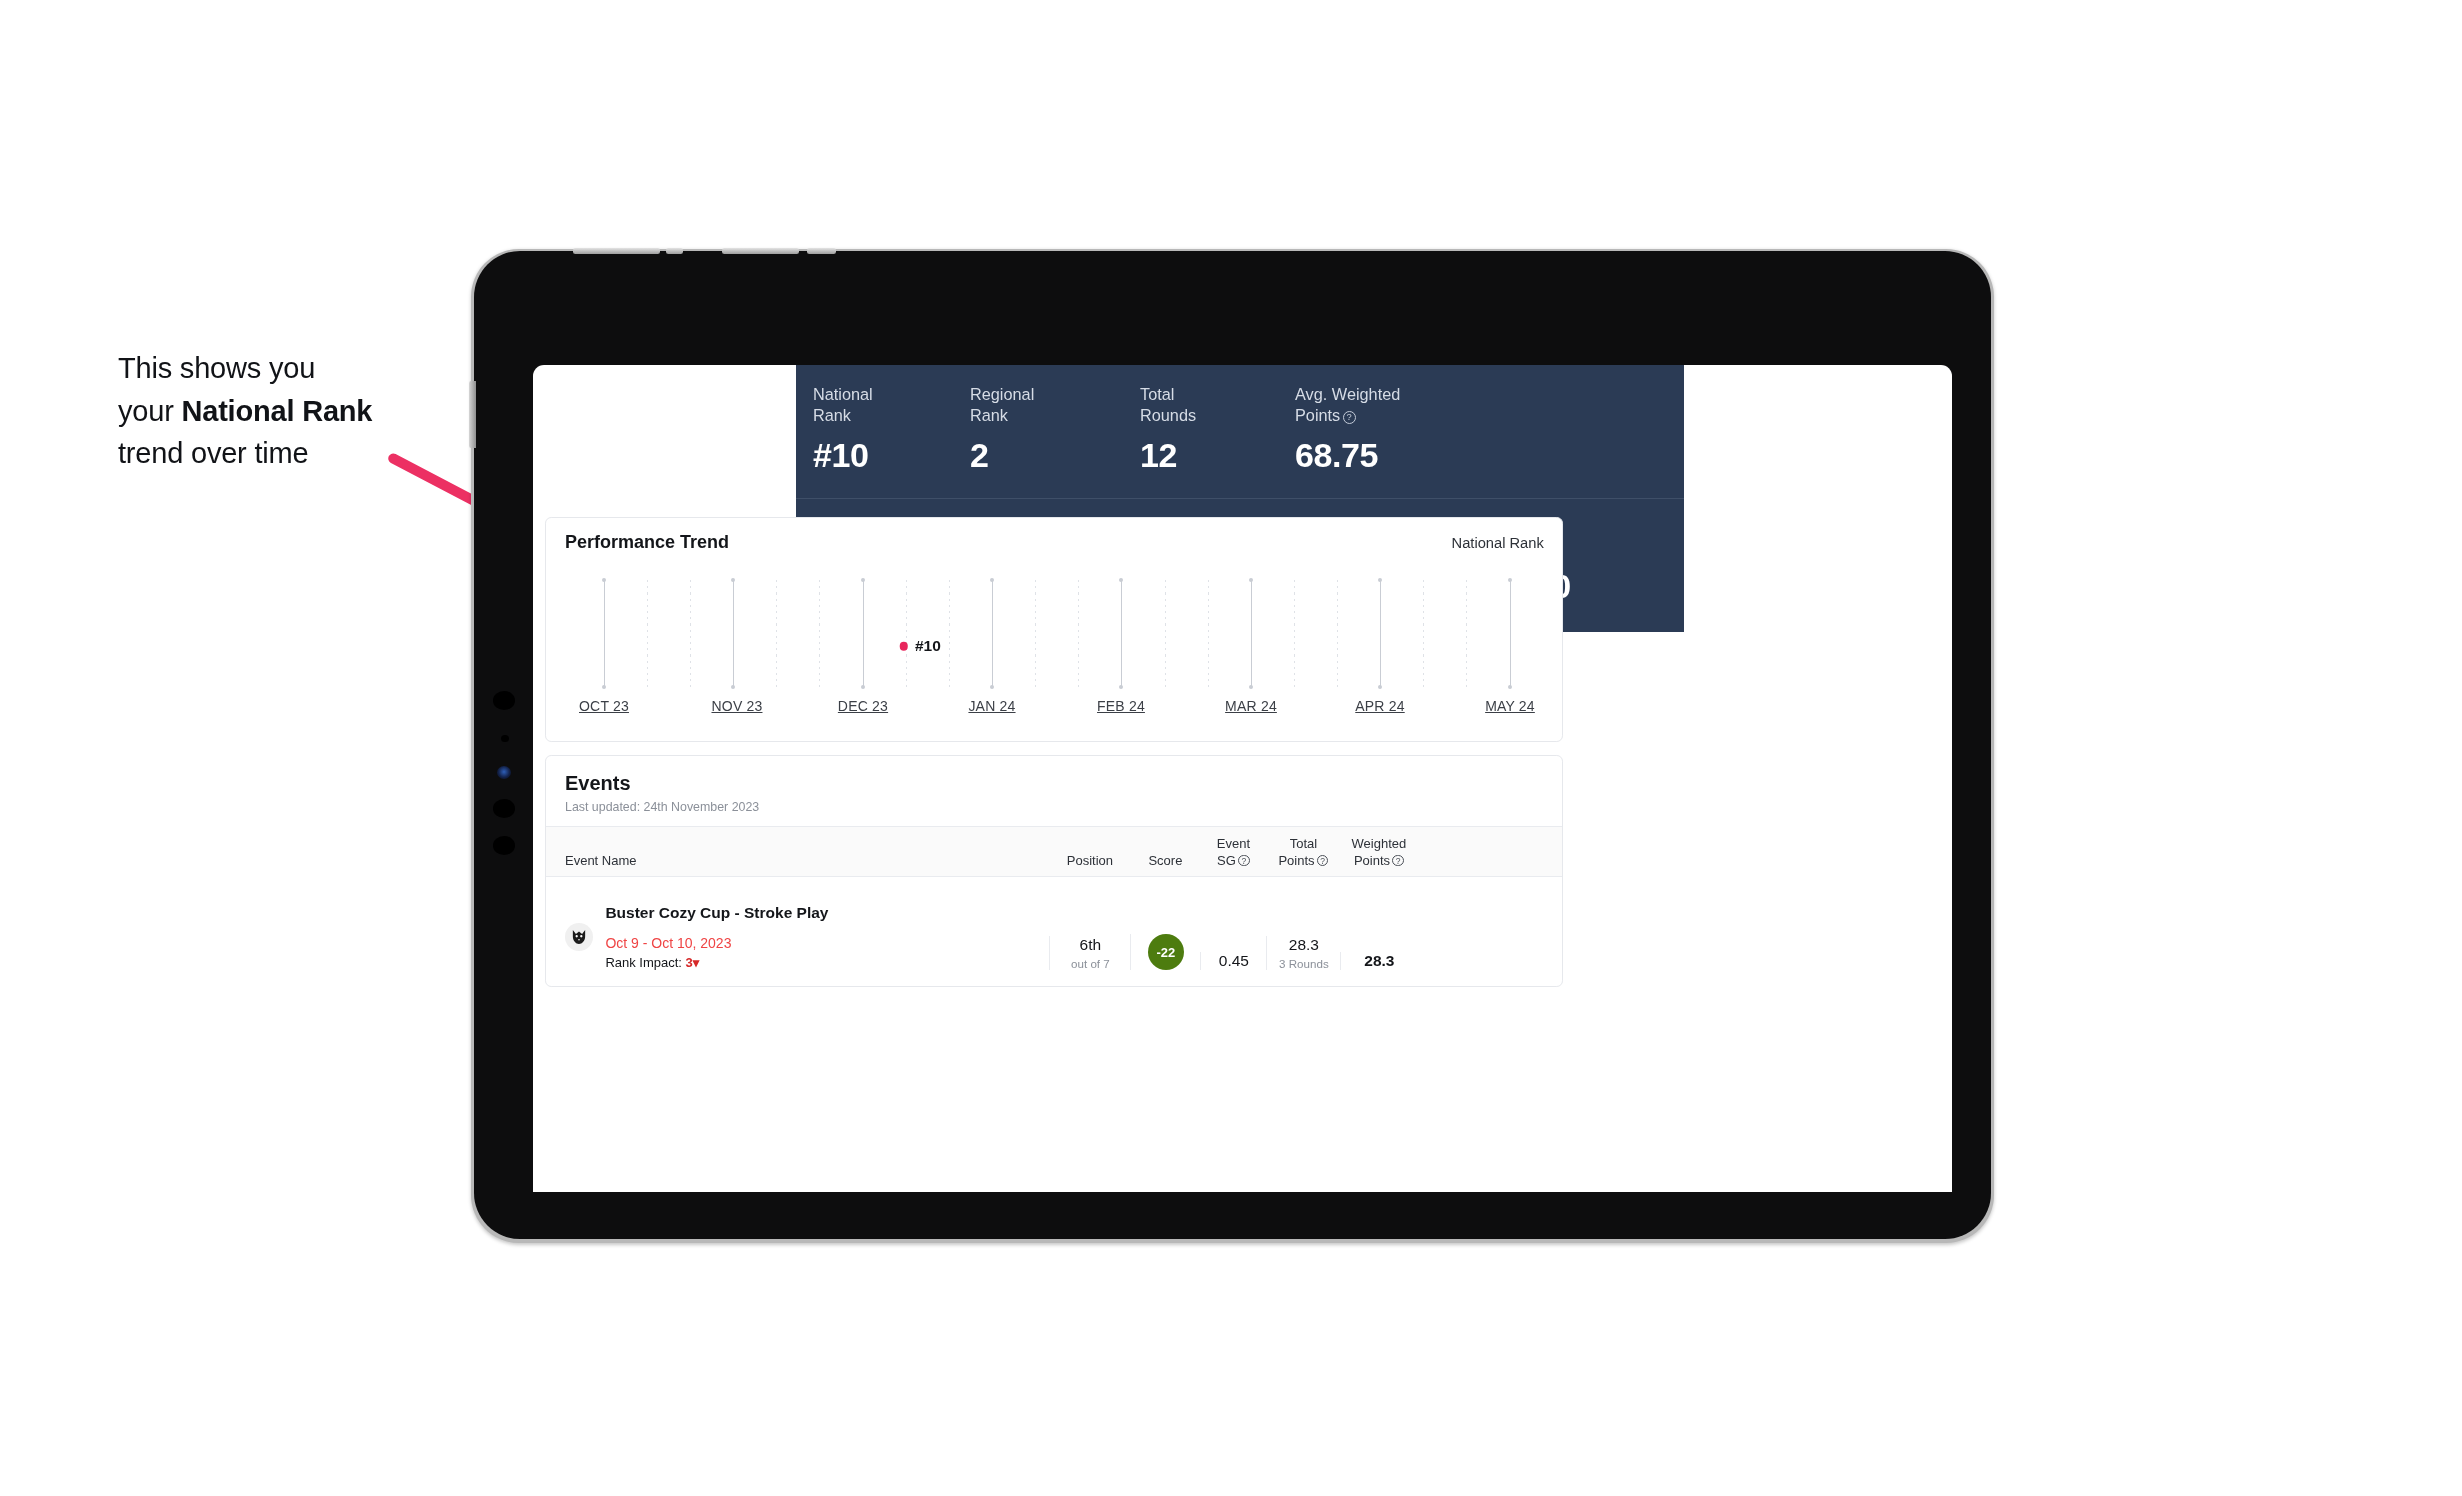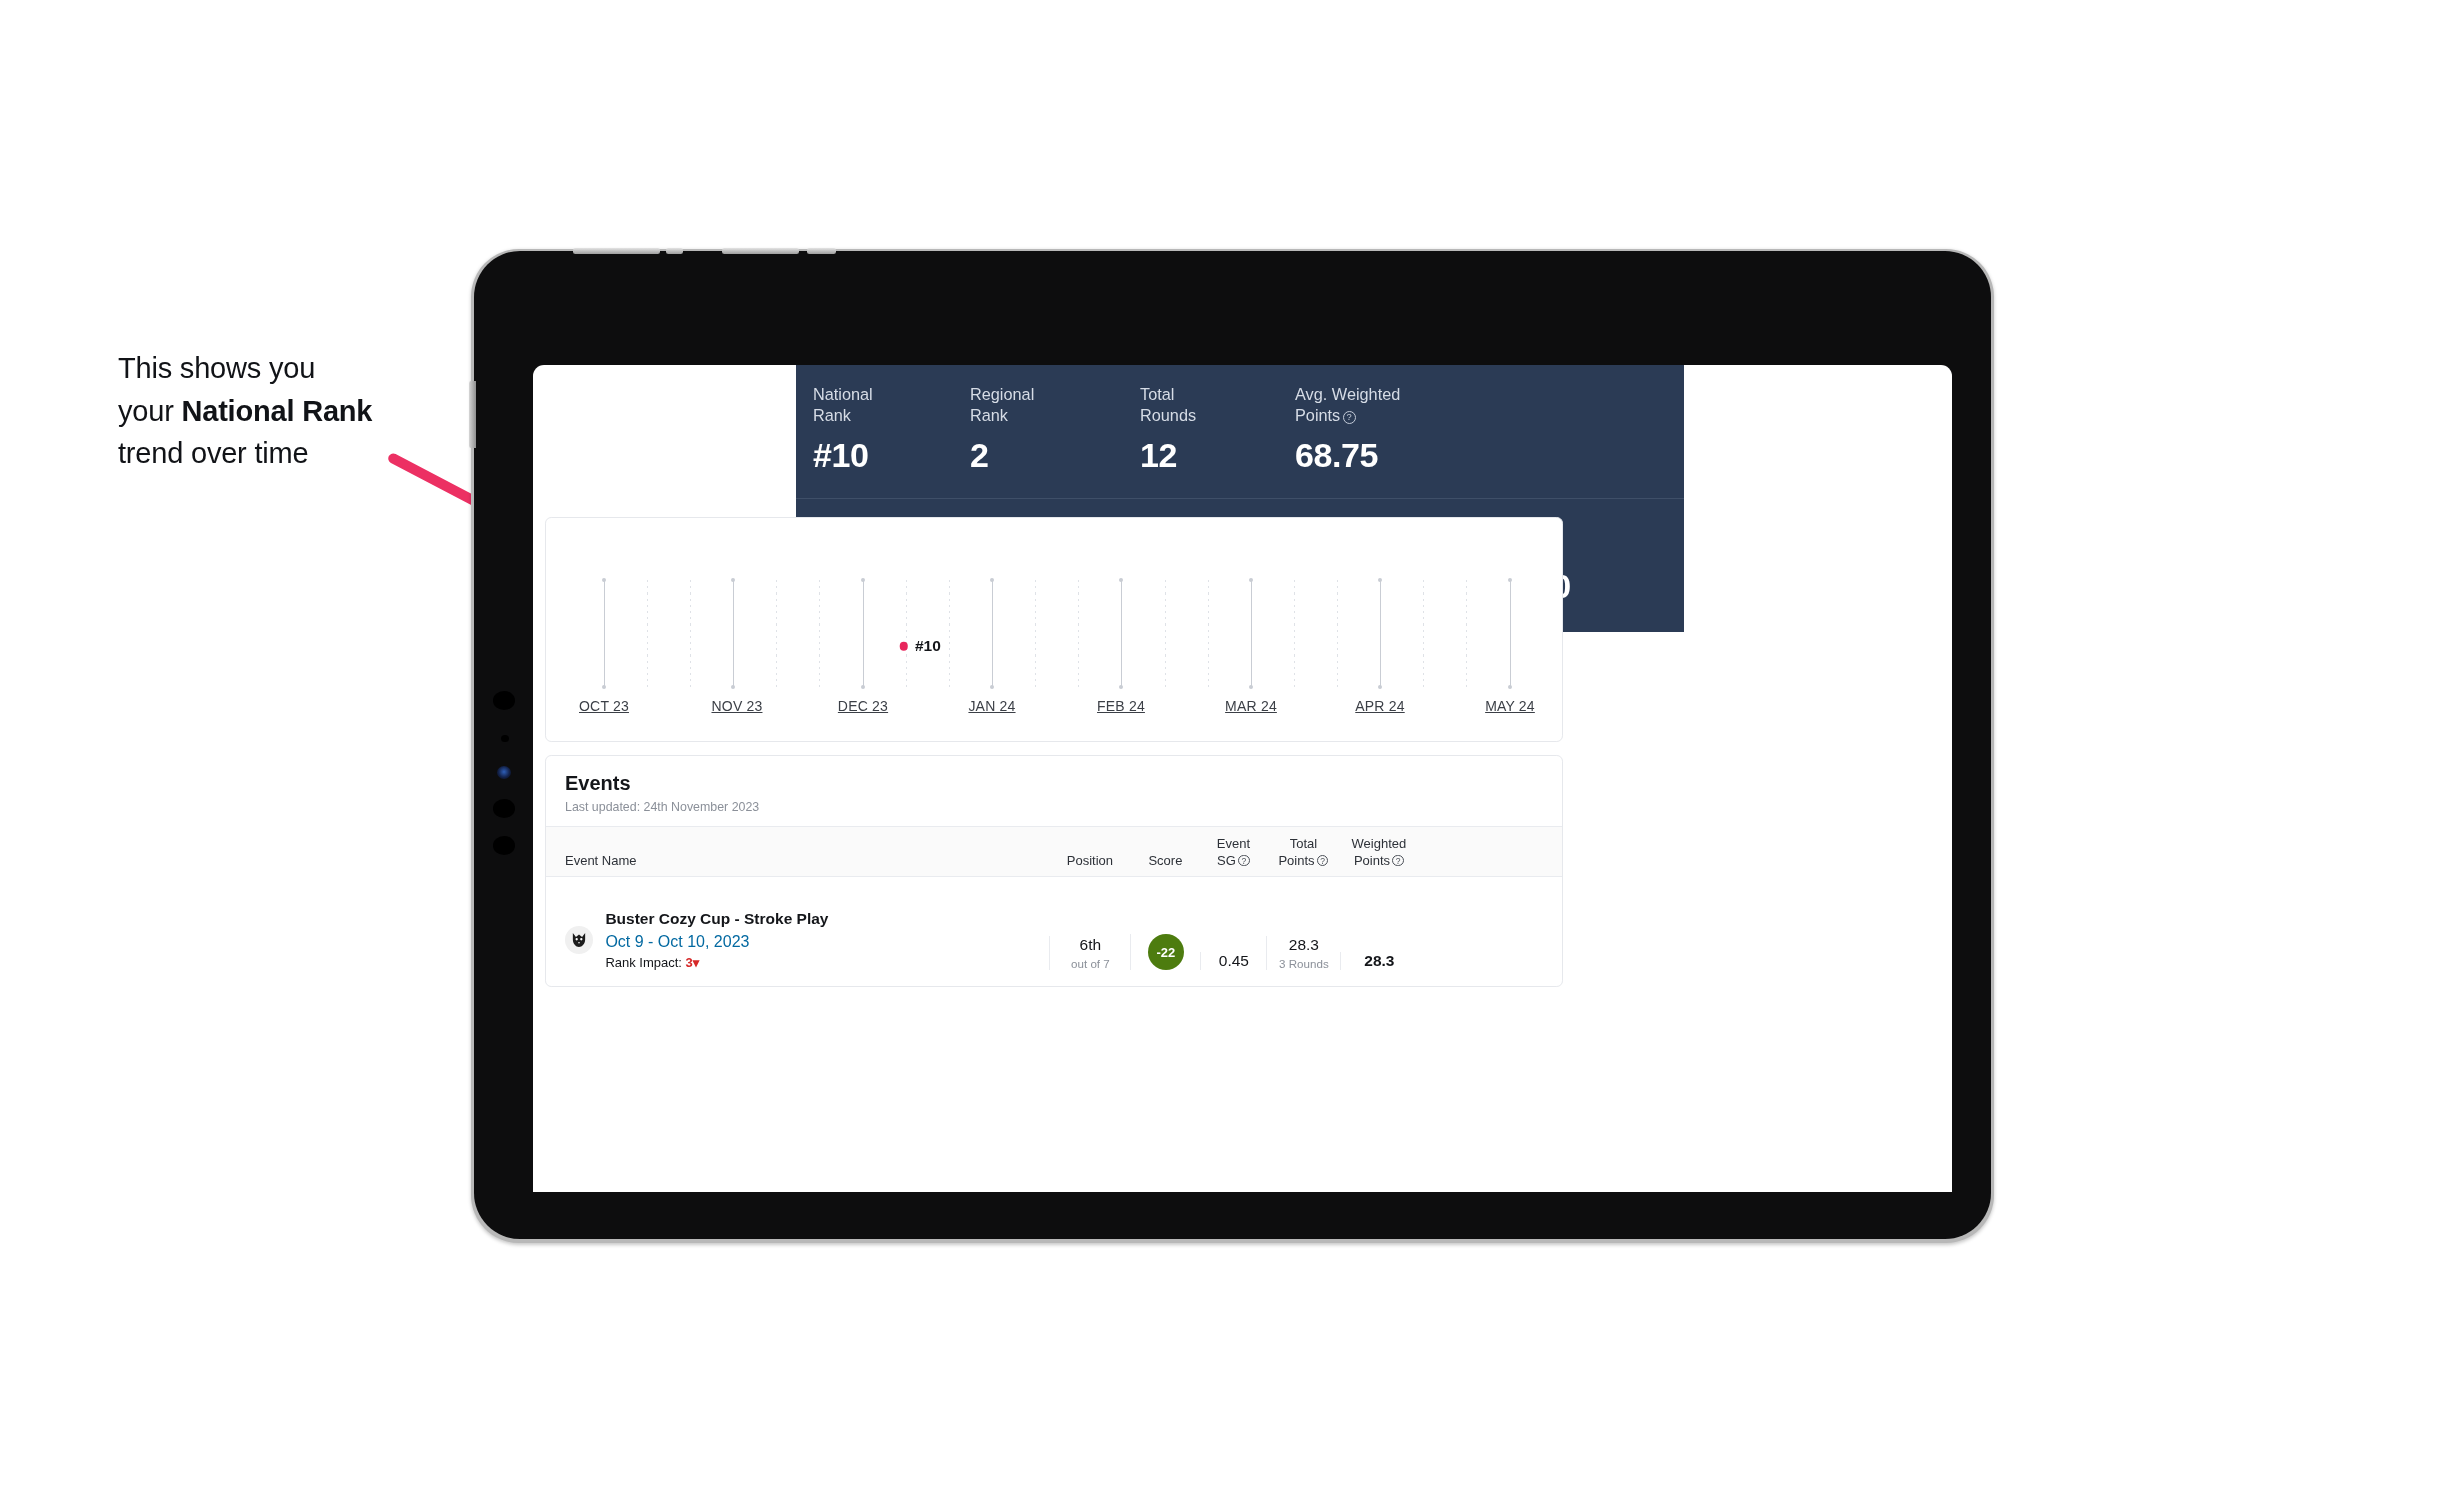--- a/index.html
+++ b/index.html
@@ -284,21 +284,21 @@
   .avatar {
     width: 28px; height: 28px;
     border-radius: 50%;
     background: #f0f0f0;
     display: flex;
     align-items: center;
     justify-content: center;
     flex: none;
   }
   .event-name { font-size: 15.5px; font-weight: 700; color: #14161a; }
-  .event-dates { font-size: 16px; color: #0369a1; margin-top: 5px; }
+  .event-dates { font-size: 14px; color: #ef4444; margin-top: 13px; }
   .event-rank { font-size: 13px; color: #14161a; margin-top: 3.9px; }
   .event-rank .impact { color: #d62828; font-weight: 700; }
   .sub-note { font-size: 11.6px; color: #8b9099; margin-top: 3.1px; }
   .score-badge {
     width: 36px; height: 36px;
     border-radius: 50%;
     background: #4d7c0f;
     color: #ffffff;
     font-size: 13px;
     font-weight: 700;
@@ -379,20 +379,24 @@
           <div class="stat-value">2</div>
         </div>
         <div class="stat-cell c5">
           <div class="stat-label">Record</div>
           <div class="stat-value">32-8-0</div>
         </div>
       </div>
     </div>
 
     <div class="card trend-card">
+      <div class="trend-head">
+        <div class="trend-title">Performance Trend</div>
+        <div class="trend-legend">National Rank</div>
+      </div>
       <div class="plot" id="plot">
         <div class="axis-title">Months</div>
       <div class="gridline major" style="left: 39px;"></div>
           <div class="tick-label" style="left: 39px;">OCT 23</div>
           <div class="gridline minor" style="left: 82px;"></div>
           <div class="gridline minor" style="left: 125px;"></div>
           <div class="gridline major" style="left: 168px;"></div>
           <div class="tick-label" style="left: 172px;">NOV 23</div>
           <div class="gridline minor" style="left: 211px;"></div>
           <div class="gridline minor" style="left: 254px;"></div>

